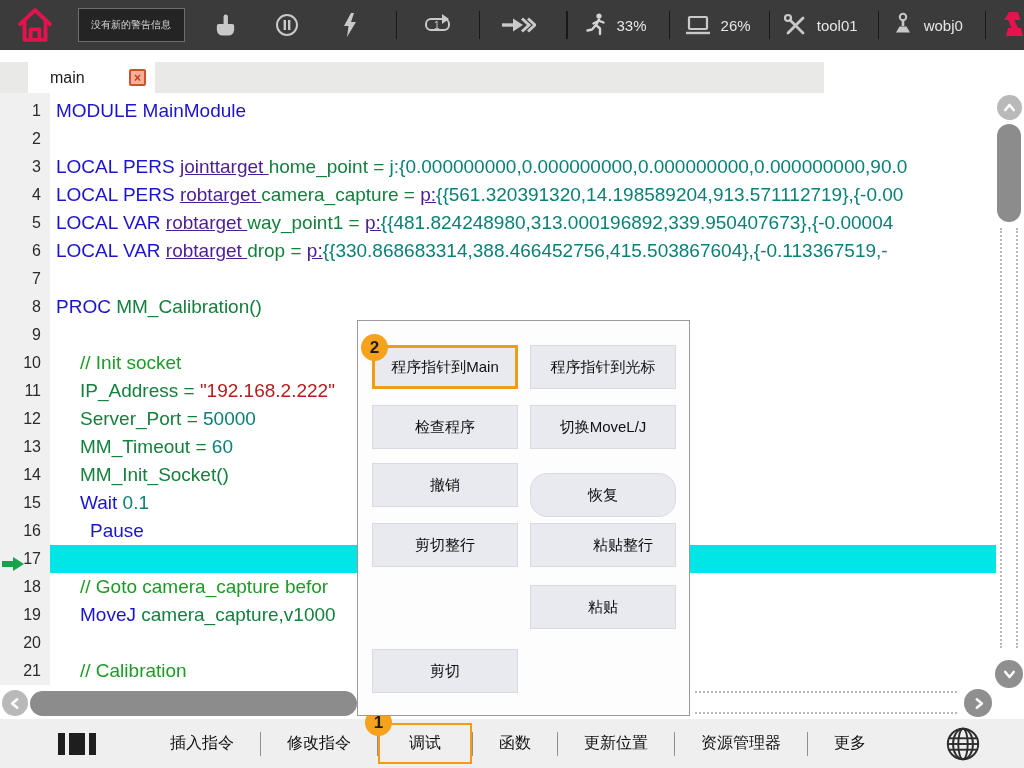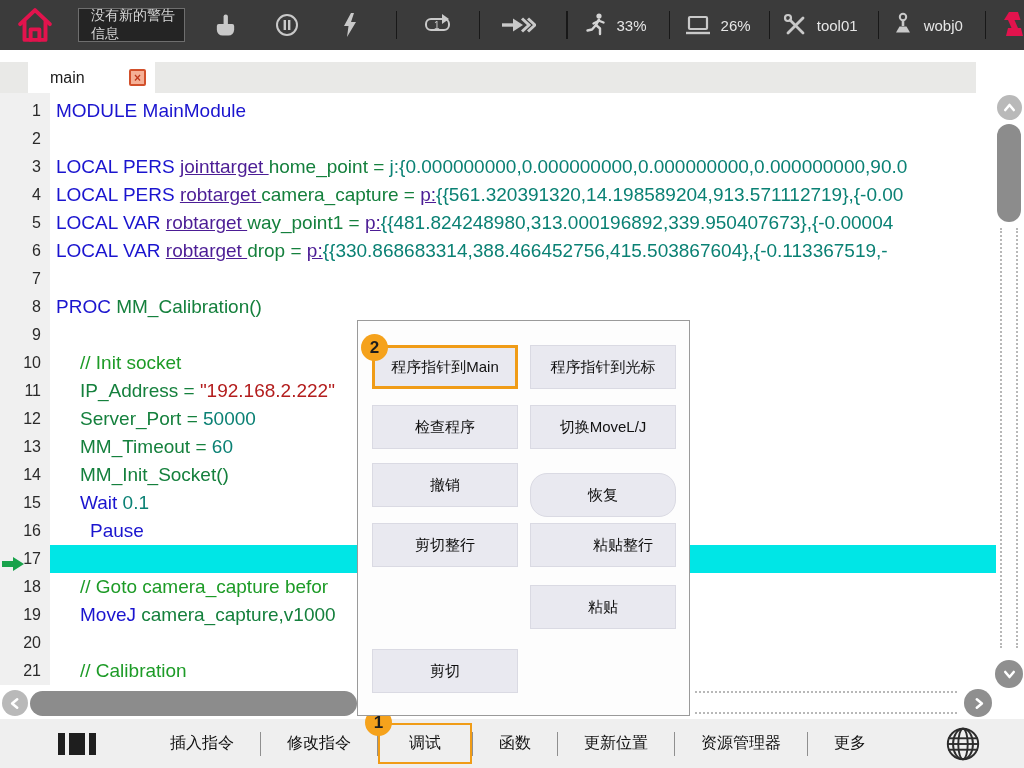--- a/index.html
+++ b/index.html
@@ -6,26 +6,26 @@
   body{
     width:1024px;height:768px;position:relative;overflow:hidden;
     background:#ffffff;font-family:"Liberation Sans",sans-serif;
     -webkit-font-smoothing:antialiased;
   }
   
   .topbar{position:absolute;top:0;left:0;width:1024px;height:50px;background:#3b3b3b;
     display:flex;align-items:center;z-index:20;}
   .home-btn{margin-left:14px;display:flex;align-items:center;}
   .msgbox{margin-left:22px;width:172px;height:32px;background:#242424;border:1px solid #6e6e6e;
-    color:#d6d6d6;font-size:14px;display:flex;align-items:center;padding-left:12px;}
+    color:#d6d6d6;font-size:10px;display:flex;align-items:center;padding-left:12px;}
   .ticon{display:flex;align-items:center;justify-content:center;color:#c9c9c9;}
   .tlabel{color:#e6e6e6;font-size:15px;margin-left:9px;}
   .topdiv{width:2px;height:28px;background:#181818;}
   
-  .tabbar{position:absolute;top:50px;left:0;width:976px;height:43px;background:#ffffff;z-index:5;}
+  .tabbar{position:absolute;top:50px;left:0;width:824px;height:43px;background:#ffffff;z-index:5;}
   .tab-shelf{position:absolute;left:0;top:12px;right:0;bottom:0;background:#e9e9e7;}
   .tab{position:absolute;left:28px;top:12px;width:127px;height:31px;background:#ffffff;
     display:flex;align-items:center;}
   .tab-label{margin-left:22px;font-size:16px;color:#1a1a1a;}
   .tab-close{margin-left:auto;margin-right:9px;width:17px;height:17px;box-sizing:border-box;
     background:#f5b096;border:2px solid #d2502b;border-radius:2px;color:#bf3a1e;
     font-size:12px;font-weight:bold;line-height:12px;display:flex;align-items:center;justify-content:center;}
   
   .gutter-bg{position:absolute;left:0;top:93px;width:50px;height:592px;background:#f0f0f0;z-index:0;}
   .editor{position:absolute;top:93px;left:0;width:996px;height:596px;overflow:hidden;

